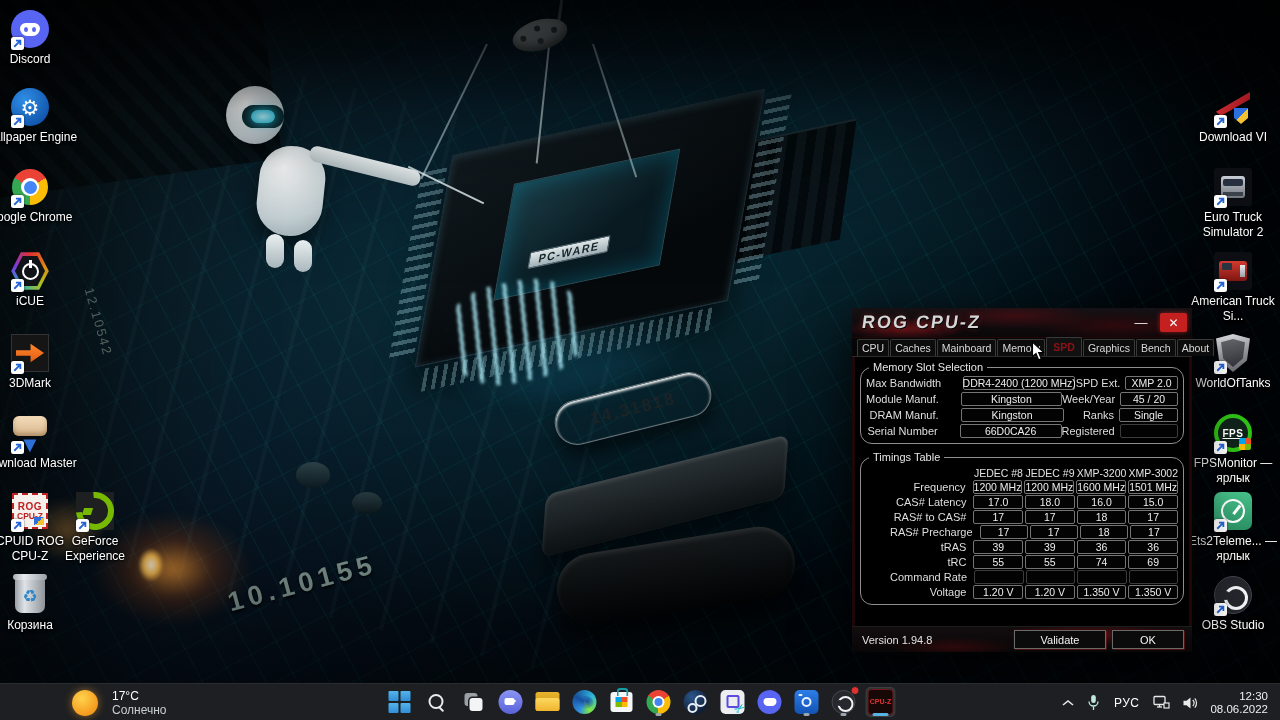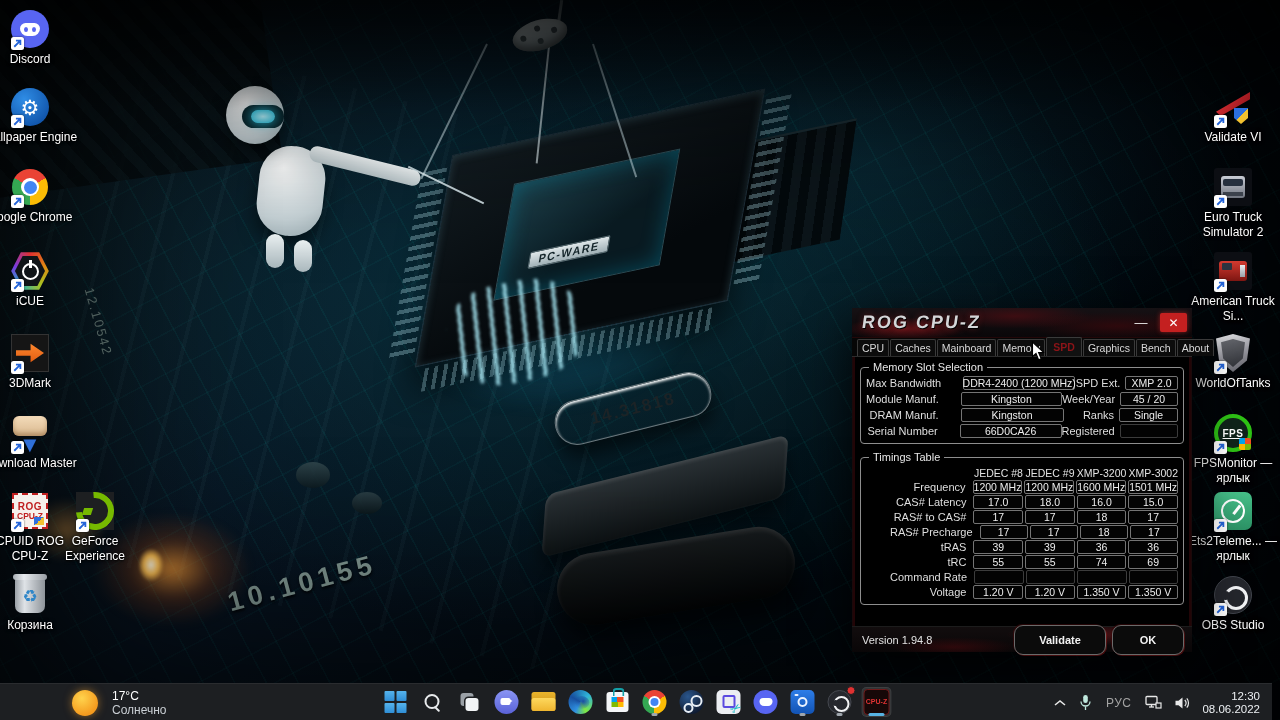--- a/index.html
+++ b/index.html
@@ -212,21 +212,21 @@
     transform:skewX(-8deg); text-shadow:1px 1px 0 #000, 0 0 7px rgba(210,45,45,.4); }
   .win-btns { margin-left:auto; display:flex; align-items:center; margin-right:5px; }
   .btn-min { width:26px; text-align:center; color:#eee; font-size:13px; cursor:default; }
   .btn-close { width:27px; height:19px; background:#c42020; color:#fff; display:flex; align-items:center;
     justify-content:center; font-size:12px; border-radius:2px; margin-left:6px; box-shadow:0 0 5px rgba(235,45,45,.55); }
   .tabs { display:flex; align-items:flex-end; height:19px; padding:0 5px; background:#060606; border-bottom:1px solid #2c2c2c; }
   .tab { font-size:10.5px; color:#d8d8d8; padding:2px 4px 2px; border:1px solid #3a3a3a; border-bottom:none;
     background:#0c0c0c; margin-right:1px; border-radius:2px 2px 0 0; line-height:12px; white-space:nowrap; }
   .tab.active { color:#8c1418; font-weight:bold; background:#111; padding:3px 6px 3px; position:relative; }
   .win-body { position:absolute; top:50px; bottom:0; left:0; right:0; padding:0 8px; }
-  .group { position:relative; border:1px solid #8e8e8e; border-radius:4px; padding:8px 5px 5px; }
+  .group { position:relative; border:1px solid #8e8e8e; border-radius:12px; padding:8px 5px 5px; }
   .group-title { position:absolute; top:-7px; left:8px; background:#000; padding:0 4px; font-size:11px; color:#e6e6e6; }
   .g1 { margin-top:9px; }
   .g2 { margin-top:13px; }
   .srow { display:flex; align-items:center; height:14px; margin-bottom:2px; }
   .sl { width:84px; text-align:right; padding-right:5px; font-size:11px; color:#dedede; white-space:nowrap; }
   .field { background:#030303; border:1px solid #747474; border-radius:2px; height:14px; font-size:10.5px;
     color:#ededed; display:flex; align-items:center; justify-content:center; line-height:1; white-space:nowrap; }
   .field.dim { border-color:#3c3c3c; }
   .sf { width:112px;margin-left:17px; }
   .sl2 { width:60px; text-align:right; padding-right:5px; font-size:11px; color:#dedede; white-space:nowrap; }
@@ -239,30 +239,30 @@
   .tl { width:90px; text-align:right; padding-right:5px; font-size:11px; color:#dedede; white-space:nowrap;margin-left:24px; }
   .tc { width:55px; margin-left:2px; }
   .th { width:55px; margin-left:2px; text-align:center; font-size:10.5px; color:#e2e2e2; white-space:nowrap; }
   .footer { position:absolute; left:0; right:0; bottom:0; height:26px; display:flex; align-items:center;
     background:
       radial-gradient(120px 16px at 70% 30%, rgba(130,20,26,.55), transparent 70%),
       radial-gradient(90px 14px at 30% 80%, rgba(80,10,14,.5), transparent 70%),
       linear-gradient(#120d0e,#090607);
     border-top:1px solid #1c1c1c; }
   .version { margin-left:10px; font-size:11px; color:#e2e2e2; }
-  .wbtn { height:30px; background:#0b0b0b; border:1px solid #6a6a6a; border-radius:9px; color:#f2f2f2;
+  .wbtn { height:19px; background:#0b0b0b; border:1px solid #6a6a6a; border-radius:0; color:#f2f2f2;
     font-size:11px; display:flex; align-items:center; justify-content:center;
-    box-shadow:1px 1px 0 rgba(170,30,30,.4), -1px -1px 0 rgba(60,8,10,.6);font-weight:bold; }
+    box-shadow:1px 1px 0 rgba(170,30,30,.4), -1px -1px 0 rgba(60,8,10,.6); }
   .btn-validate { width:92px; margin-left:auto; }
   .btn-ok { width:72px; margin:0 8px 0 6px; }
 
   .cursor { position:absolute; left:1031px; top:341px; z-index:60; }
 
   
-  .taskbar { position:absolute; left:0; right:8px; bottom:0; height:37px; background:#1d1f22;
+  .taskbar { position:absolute; left:0; right:0; bottom:0; height:37px; background:#1d1f22;
     border-top:1px solid rgba(255,255,255,.06); z-index:50; }
   .weather { position:absolute; left:72px; top:0; height:37px; display:flex; align-items:center; }
   .sun { width:26px; height:26px; border-radius:50%; background:radial-gradient(circle at 38% 32%, #ffd34d, #f59b1e 70%);
     box-shadow:0 0 8px rgba(255,170,50,.5); }
   .wtxt { margin-left:14px; }
   .wtemp { font-size:12px; color:#fff; line-height:14px; }
   .wcond { font-size:12px; color:#c9ced3; line-height:14px; }
 
   .tb-center { position:absolute; left:50%; transform:translateX(-50%); bottom:0; height:37px;
     display:flex; align-items:center; gap:7px; }
@@ -316,21 +316,21 @@
   .t-shot:after { content:""; position:absolute; left:4px; top:4px; width:4px; height:2.5px; background:#eaf2ff; border-radius:1px; }
   .mini-obs { width:24px; height:24px; border-radius:50%; background:#26282e; border:1px solid #45484f; position:relative; }
   .mini-obs:before { content:""; position:absolute; left:5px; top:5px; width:12px; height:12px; border-radius:50%; border:2.5px solid #f2f3f5; }
   .mini-obs:after { content:""; position:absolute; left:4px; top:9px; width:6px; height:6px; border-radius:50%; background:#26282e; }
   .t-cpuz { width:26px; height:26px; border-radius:4px; background:#170808; border:1px solid #6e1a1a;
     display:flex; align-items:center; justify-content:center; }
   .t-cpuz b { color:#e23333; font-size:7px; letter-spacing:0; font-weight:bold; }
 
   .tb-right { position:absolute; right:0; top:0; height:37px; display:flex; align-items:center; }
   .tray-item { display:flex; align-items:center; justify-content:center; height:30px; padding:0 6px; }
-  .lang { font-size:12px; color:#a3a3a3; letter-spacing:.5px; padding:0 8px; }
+  .lang { font-size:12px; color:#ffffff; letter-spacing:.5px; padding:0 8px; }
   .clock { text-align:right; font-size:11.5px; color:#eceff2; line-height:13px; padding:0 12px 0 6px; }
 
   .noselect { user-select:none; }
 </style>
 </head>
 <body>
 
 <div class="screen noselect">
 
   <div class="wp">
@@ -480,21 +480,21 @@
 
   <div class="dicon" style="left:1185px;top:86px">
     <div class="ic">
         <div class="g-gfvi">
           <i></i>
         </div>
       <svg class="sc" viewBox="0 0 10 10">
           <path d="M2.5 7.5 L7.2 2.8 M3.8 2.8 H7.2 V6.2" stroke="#2464d8" stroke-width="1.4" fill="none"></path>
         </svg>
       </div>
-    <div class="lbl">Validate VI</div>
+    <div class="lbl">Download VI</div>
   </div>
   <div class="dicon" style="left:1185px;top:166px">
     <div class="ic">
         <div class="g-ets2">
           <i></i>
         </div>
       <svg class="sc" viewBox="0 0 10 10">
           <path d="M2.5 7.5 L7.2 2.8 M3.8 2.8 H7.2 V6.2" stroke="#2464d8" stroke-width="1.4" fill="none"></path>
         </svg>
       </div>

